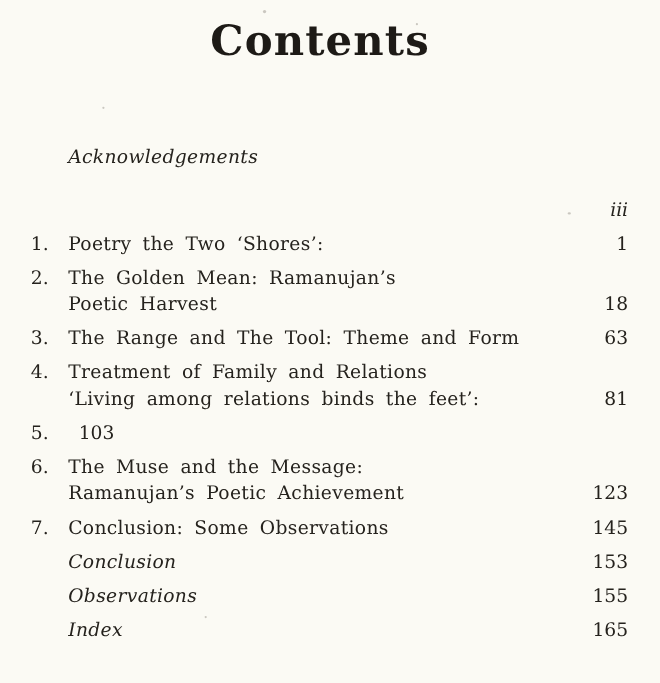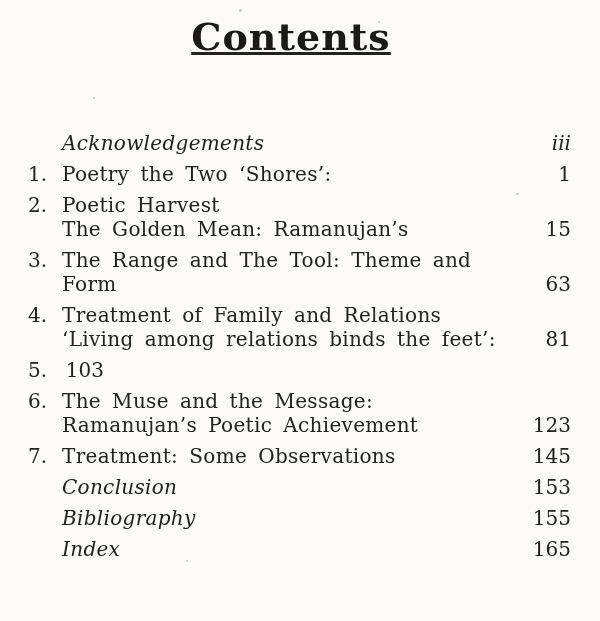--- a/index.html
+++ b/index.html
@@ -12,21 +12,20 @@
     width: 600px; height: 621px;
     background: #fff;
     font-family: "DejaVu Serif", "Liberation Serif", serif;
   }
   .page {
     position: relative;
     width: 600px; height: 621px;
     background: var(--paper);
     color: var(--ink);
     overflow: hidden;
-    text-decoration: underline;
   }
   
   .speck {
     position: absolute;
     background: #8f8a80;
     border-radius: 50%;
     opacity: .45;
   }
   .speck.s1 { left: 239px; top: 9px;  width: 3px; height: 3px; }
   .speck.s2 { left: 378px; top: 21px; width: 2px; height: 2px; }
@@ -49,41 +48,41 @@
   .toc {
     position: absolute;
     top: 131px;
     left: 28px;
     right: 29px;
   }
   .row {
     display: flex;
     align-items: stretch;
     margin-bottom: 7px;
-    font-size: 20px;
+    font-size: 17px;
     line-height: 24px;
   }
   .num {
     flex: none;
     width: 34px;
     align-self: flex-start;
   }
   .entry-title {
     flex: 1 1 auto;
     letter-spacing: 0.3px;
     word-spacing: 4.5px;
   }
   .pageno {
     flex: none;
     min-width: 42px;
     text-align: right;
     align-self: flex-end;
   }
   .row.italic .entry-title { font-style: italic; }
-  .pageno.italic-page { font-style: italic; }
+  .pageno.italic-page { font-style: italic; margin-top: 48px; }
 </style>
 </head>
 <body>
 
 <div class="page">
   <span class="speck s1"></span>
   <span class="speck s2"></span>
   <span class="speck s3"></span>
   <span class="speck s4"></span>
   <span class="speck s5"></span>
@@ -101,24 +100,24 @@
       <div class="row">
       <span class="num">1.</span>
       <span class="entry-title">
           <div>Poetry the Two ‘Shores’:</div>
         </span>
       <span class="pageno">1</span>
     </div>
       <div class="row">
       <span class="num">2.</span>
       <span class="entry-title">
+          <div>The Golden Mean: Ramanujan’s</div>
           <div>Poetic Harvest</div>
-          <div>The Golden Mean: Ramanujan’s</div>
         </span>
-      <span class="pageno">15</span>
+      <span class="pageno">18</span>
     </div>
       <div class="row">
       <span class="num">3.</span>
       <span class="entry-title">
           <div>The Range and The Tool: Theme and Form</div>
         </span>
       <span class="pageno">63</span>
     </div>
       <div class="row">
       <span class="num">4.</span>
@@ -136,35 +135,35 @@
       <span class="num">6.</span>
       <span class="entry-title">
           <div>The Muse and the Message:</div>
           <div>Ramanujan’s Poetic Achievement</div>
         </span>
       <span class="pageno">123</span>
     </div>
       <div class="row">
       <span class="num">7.</span>
       <span class="entry-title">
-          <div>Treatment: Some Observations</div>
+          <div>Conclusion: Some Observations</div>
         </span>
       <span class="pageno">145</span>
     </div>
       <div class="row italic">
       <span class="num"></span>
       <span class="entry-title">
           <div>Conclusion</div>
         </span>
       <span class="pageno">153</span>
     </div>
       <div class="row italic">
       <span class="num"></span>
       <span class="entry-title">
-          <div>Bibliography</div>
+          <div>Observations</div>
         </span>
       <span class="pageno">155</span>
     </div>
       <div class="row italic">
       <span class="num"></span>
       <span class="entry-title">
           <div>Index</div>
         </span>
       <span class="pageno">165</span>
     </div>

